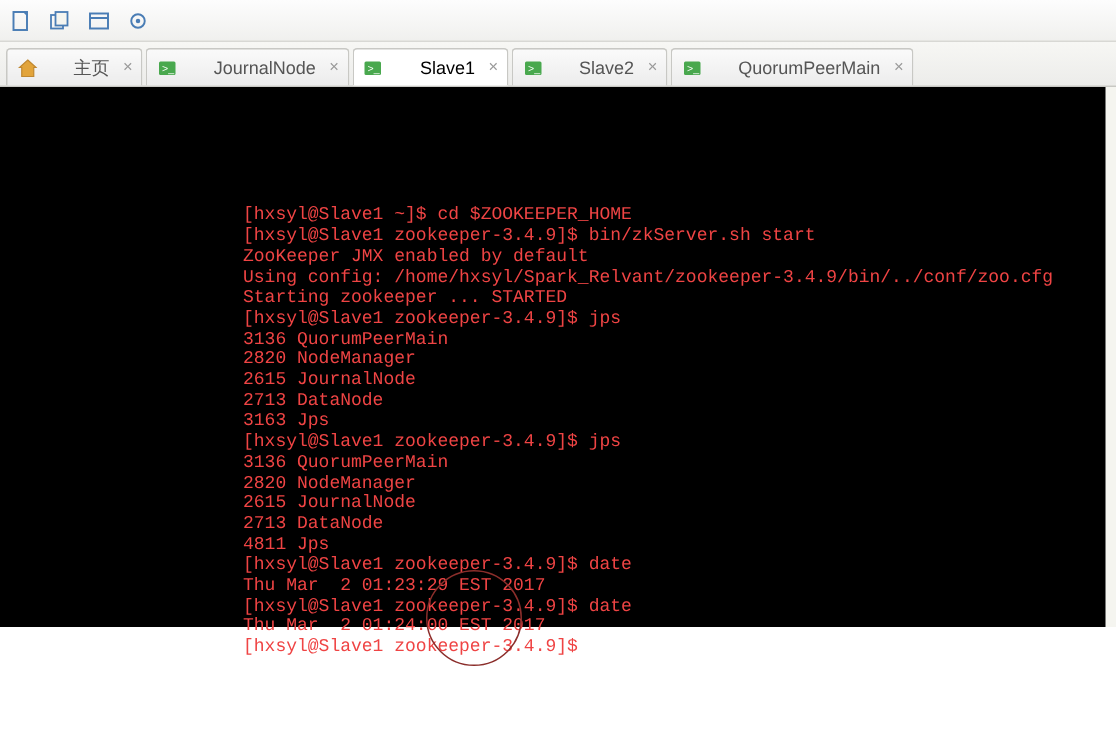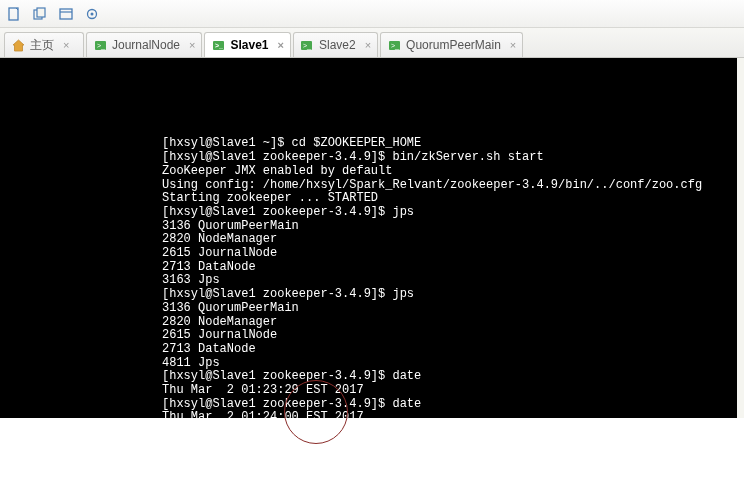--- a/index.html
+++ b/index.html
@@ -45,47 +45,48 @@
   border: 1px solid #c8c8c4;
   border-bottom: none;
   border-radius: 3px 3px 0 0;
   min-width: 80px;
   gap: 5px;
   color: #555;
   cursor: pointer;
 }
 .tab.active {
   background: #fff;
-  font-weight: bold;
+  font-weight: normal;
   color: #000;
 }
 .tab-icon {
   width: 14px;
   height: 14px;
   display: flex;
   align-items: center;
   justify-content: center;
 }
 .tab-icon.home { color: #e2a43b; }
 .tab-icon.term { color: #49a84e; }
 .tab-label {
   font-size: 12px;
   white-space: nowrap;
+  margin-left: 19px;
 }
 .tab-close {
   margin-left: 4px;
   color: #999;
   font-size: 11px;
   line-height: 1;
 }
 .terminal-wrap {
   width: 737px;
   height: 360px;
   background: #000;
-  color: #ffffff;
+  color: #ef4444;
   font-family: "Courier New", monospace;
   font-size: 12px;
   padding: 0 0 0 162px;
   padding-top: 52px;
   position: relative;
   line-height: 13.7px;
   white-space: pre;
 }
 .terminal-line { white-space: pre; }
 .highlight-circle {

